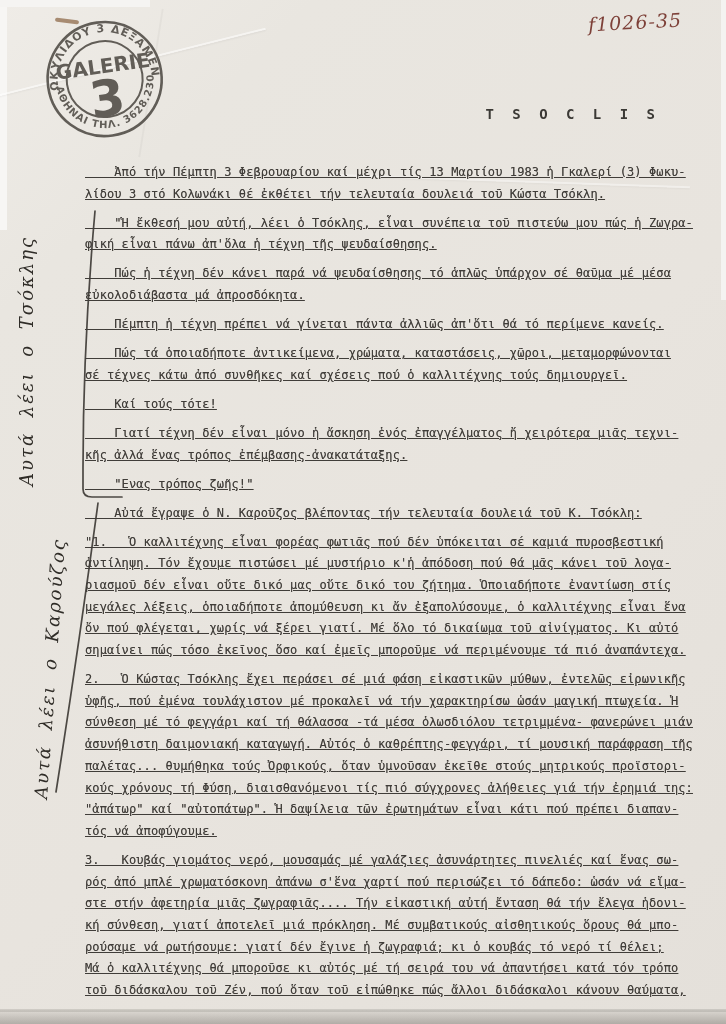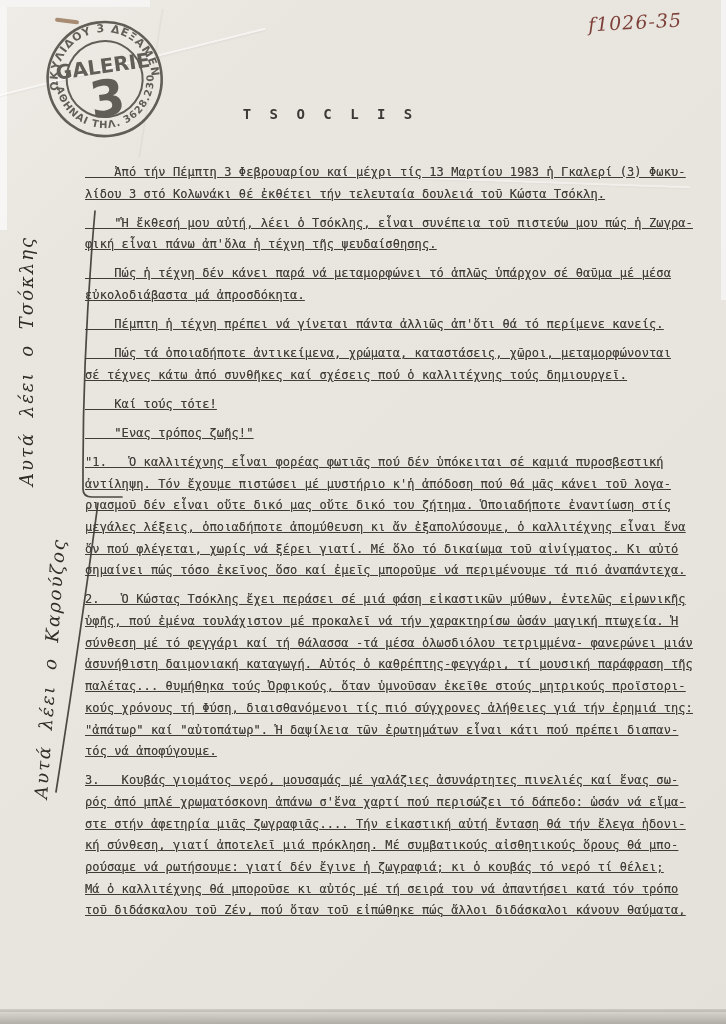--- a/index.html
+++ b/index.html
@@ -36,21 +36,21 @@
   
   .margin-note{position:absolute;font-family:"DejaVu Serif","Liberation Serif",serif;
     font-style:italic;color:#2f2c27;font-size:18px;letter-spacing:2px;word-spacing:7px;
     transform-origin:0 0;white-space:nowrap;}
   .note1{left:16px;top:486px;transform:rotate(-90deg);width:280px;}
   .note2{left:30px;top:798px;transform:rotate(-86deg);width:300px;}
   .margin-lines{position:absolute;left:0;top:0;pointer-events:none;}
   .margin-lines path{stroke:#35322d;stroke-width:1.7;fill:none;stroke-linecap:round;opacity:0.88;}
 
   
-  .title{position:absolute;left:0;top:106px;width:660px;text-align:center;
+  .title{position:absolute;left:0;top:106px;width:660px;text-align:right;
     font-size:14px;font-weight:bold;letter-spacing:5px;color:#3b3935;}
   .column{position:absolute;left:85px;top:162px;width:622px;}
   .para{white-space:pre;font-size:12px;line-height:21.7px;letter-spacing:0.1px;
     color:#403d39;margin:0 0 7.3px 0;text-shadow:0 0 0.4px rgba(64,61,57,0.55);text-decoration:underline;}
 </style>
 </head>
 <body>
 
 <div class="scan">
 
@@ -90,27 +90,30 @@
   <div class="margin-note note1">Αυτά λέει ο Τσόκλης</div>
   <div class="margin-note note2">Αυτά λέει ο Καρούζος</div>
 
   <div class="title">T S O C L I S</div>
 
   <div class="column">
     <p class="para">    Ἀπό τήν Πέμπτη 3 Φεβρουαρίου καί μέχρι τίς 13 Μαρτίου 1983 ἡ Γκαλερί (3) Φωκυ-
 λίδου 3 στό Κολωνάκι θέ ἐκθέτει τήν τελευταία δουλειά τοῦ Κώστα Τσόκλη.</p>
     <p class="para">    "Ἡ ἔκθεσή μου αὐτή, λέει ὁ Τσόκλης, εἶναι συνέπεια τοῦ πιστεύω μου πώς ἡ Ζωγρα-
 φική εἶναι πάνω ἀπ'ὅλα ἡ τέχνη τῆς ψευδαίσθησης.</p>
-    <p class="para">    Πώς ἡ τέχνη δέν κάνει παρά νά μεταμορφώνει τό ἁπλῶς ὑπάρχον σέ θαῦμα μέ μέσα
+    <p class="para">    Πώς ἡ τέχνη δέν κάνει παρά νά ψευδαίσθησης τό ἁπλῶς ὑπάρχον σέ θαῦμα μέ μέσα
 εὐκολοδιάβαστα μά ἀπροσδόκητα.</p>
     <p class="para">    Πέμπτη ἡ τέχνη πρέπει νά γίνεται πάντα ἀλλιῶς ἀπ'ὅτι θά τό περίμενε κανείς.</p>
     <p class="para">    Πώς τά ὁποιαδήποτε ἀντικείμενα, χρώματα, καταστάσεις, χῶροι, μεταμορφώνονται
 σέ τέχνες κάτω ἀπό συνθῆκες καί σχέσεις πού ὁ καλλιτέχνης τούς δημιουργεῖ.</p>
     <p class="para">    Καί τούς τότε!</p>
+    <p class="para">    Γιατί τέχνη δέν εἶναι μόνο ἡ ἄσκηση ἑνός ἐπαγγέλματος ἤ χειρότερα μιᾶς τεχνι-
+κῆς ἀλλά ἕνας τρόπος ἐπέμβασης-ἀνακατάταξης.</p>
     <p class="para">    "Ενας τρόπος ζωῆς!"</p>
+    <p class="para">    Αὐτά ἔγραψε ὁ Ν. Καροῦζος βλέποντας τήν τελευταία δουλειά τοῦ Κ. Τσόκλη:</p>
     <p class="para">"1.   Ὁ καλλιτέχνης εἶναι φορέας φωτιᾶς πού δέν ὑπόκειται σέ καμιά πυροσβεστική
 ἀντίληψη. Τόν ἔχουμε πιστώσει μέ μυστήριο κ'ἡ ἀπόδοση πού θά μᾶς κάνει τοῦ λογα-
 ριασμοῦ δέν εἶναι οὔτε δικό μας οὔτε δικό του ζήτημα. Ὁποιαδήποτε ἐναντίωση στίς
 μεγάλες λέξεις, ὁποιαδήποτε ἀπομύθευση κι ἄν ἐξαπολύσουμε, ὁ καλλιτέχνης εἶναι ἕνα
 ὄν πού φλέγεται, χωρίς νά ξέρει γιατί. Μέ ὅλο τό δικαίωμα τοῦ αἰνίγματος. Κι αὐτό
 σημαίνει πώς τόσο ἐκεῖνος ὅσο καί ἐμεῖς μποροῦμε νά περιμένουμε τά πιό ἀναπάντεχα.</p>
     <p class="para">2.   Ὁ Κώστας Τσόκλης ἔχει περάσει σέ μιά φάση εἰκαστικῶν μύθων, ἐντελῶς εἰρωνικῆς
 ὑφῆς, πού ἐμένα τουλάχιστον μέ προκαλεῖ νά τήν χαρακτηρίσω ὡσάν μαγική πτωχεία. Ἡ
 σύνθεση μέ τό φεγγάρι καί τή θάλασσα -τά μέσα ὁλωσδιόλου τετριμμένα- φανερώνει μιάν
 ἀσυνήθιστη δαιμονιακή καταγωγή. Αὐτός ὁ καθρέπτης-φεγγάρι, τί μουσική παράφραση τῆς

